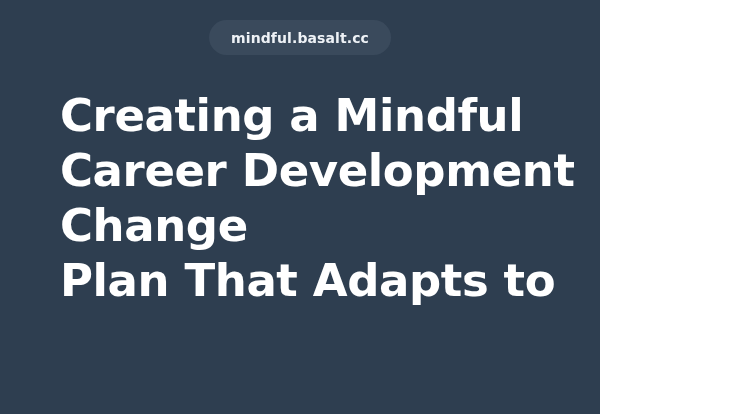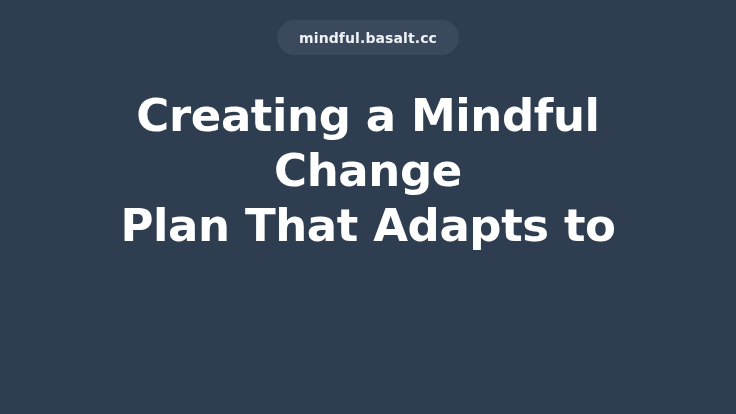--- a/index.html
+++ b/index.html
@@ -10,21 +10,21 @@
   body {
     width: 736px;
     height: 414px;
     overflow: hidden;
     font-family: "DejaVu Sans", "Liberation Sans", sans-serif;
   }
 
   #og-card {
     position: relative;
     box-sizing: border-box;
-    width: 736px;
+    width: 600px;
     height: 414px;
     background: #2e3e50;
     display: flex;
     flex-direction: column;
     align-items: center;
   }
 
   #site-badge {
     position: absolute;
     top: 20px;
@@ -50,21 +50,21 @@
   }
 
   #headline {
     position: absolute;
     top: 88px;
     left: 0;
     right: 0;
     margin: 0;
     padding: 0 60px;
     box-sizing: border-box;
-    text-align: center;
+    text-align: left;
     font-family: "DejaVu Sans", "Liberation Sans", sans-serif;
     font-size: 45px;
     font-weight: 700;
     line-height: 55px;
     letter-spacing: -0.4px;
     color: #ffffff;
   }
 
   #headline .hl-line {
     display: block;
@@ -75,17 +75,18 @@
 <body>
 
 <div id="og-card">
 
   <div id="site-badge">
     <span id="site-badge-label">mindful.basalt.cc</span>
   </div>
 
   <h1 id="headline">
     <span class="hl-line">Creating a Mindful</span>
+    <span class="hl-line">Career Development</span>
     <span class="hl-line">Change</span>
     <span class="hl-line">Plan That Adapts to</span>
   </h1>
 
 </div>
 
 </body></html>

